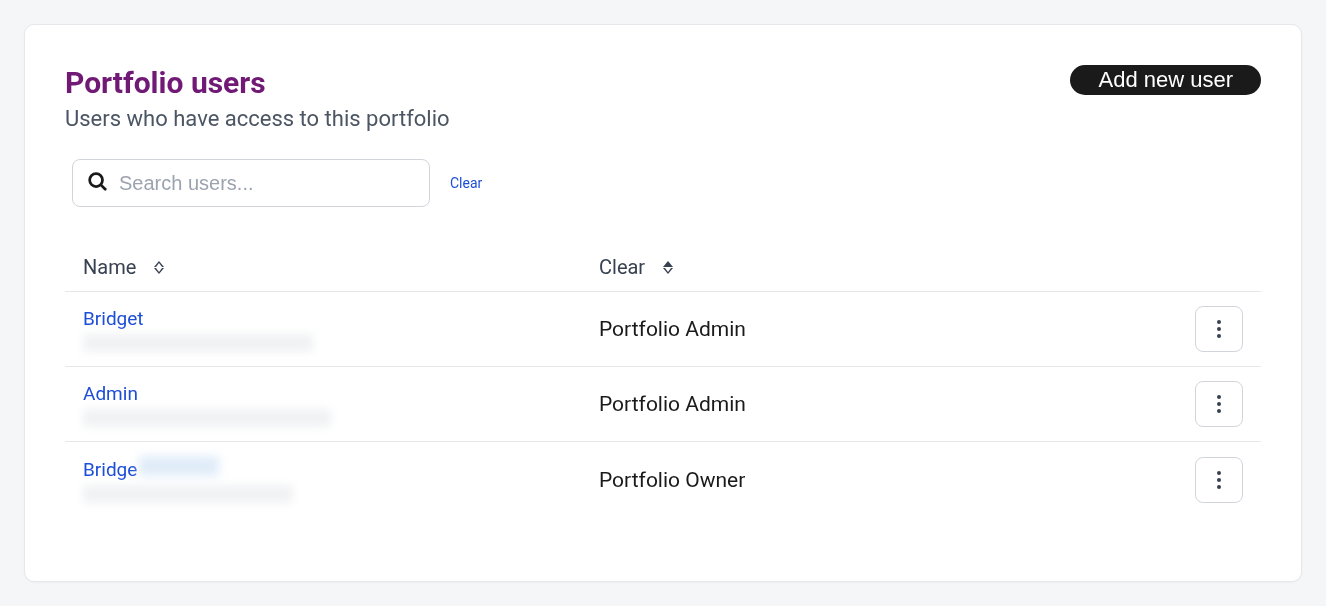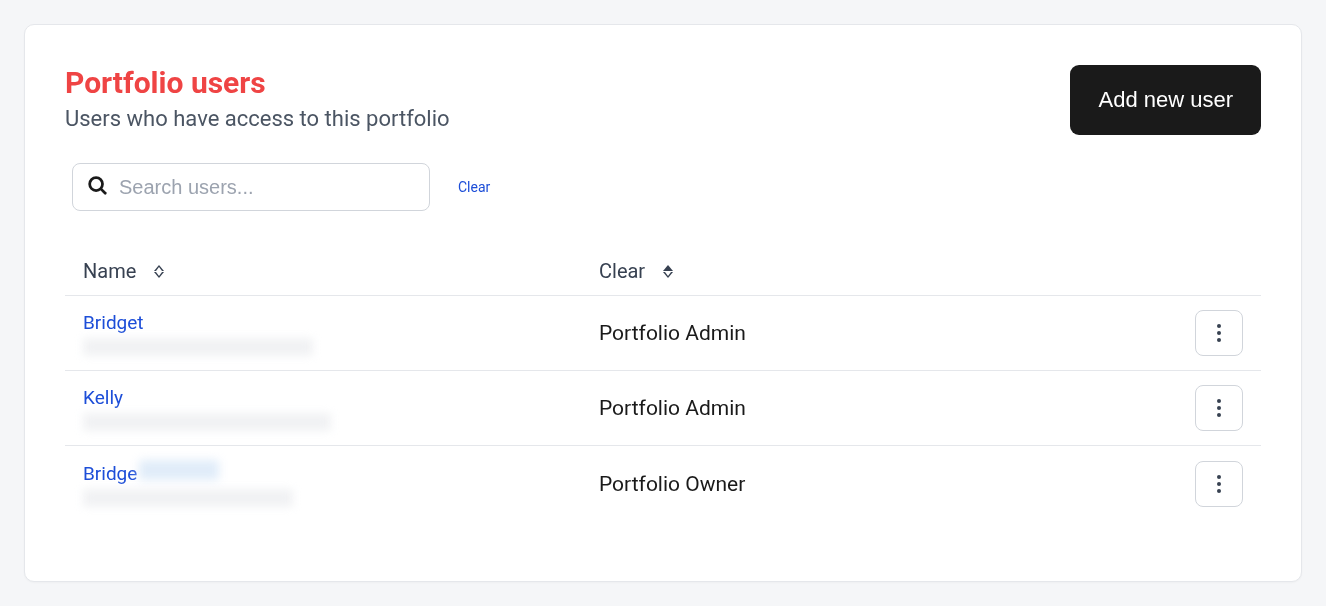--- a/index.html
+++ b/index.html
@@ -24,42 +24,42 @@
     }
     .header-row {
       display: flex;
       justify-content: space-between;
       align-items: flex-start;
       margin-bottom: 28px;
     }
     .header-text h1 {
       font-size: 30px;
       font-weight: 700;
-      color: #ef4444;
+      color: #701a75;
       margin-bottom: 6px;
     }
     .header-text p {
       font-size: 22px;
       font-weight: 400;
       color: #4b5563;
     }
     .add-user-btn {
       background: #1a1a1a;
       color: #ffffff;
       border: none;
-      border-radius: 9px;
-      padding: 22px 28px;
+      border-radius: 22px;
+      padding: 2px 28px;
       font-size: 22px;
       font-weight: 500;
       cursor: pointer;
     }
     .search-row {
       display: flex;
       align-items: center;
-      gap: 28px;
+      gap: 20px;
       margin-bottom: 36px;
       padding-left: 7px;
     }
     .search-wrapper {
       position: relative;
       width: 358px;
     }
     .search-icon {
       position: absolute;
       left: 14px;
@@ -298,21 +298,21 @@
             <span class="dot"></span>
               <span class="dot"></span>
               <span class="dot"></span>
           </span>
         </button>
       </div>
     </div>
 
     <div class="tbody-row">
       <div class="col-name">
-        <a class="user-name">Kelly</a>
+        <a class="user-name">Admin</a>
         <div class="user-email-redacted" style="width:248px"></div>
       </div>
       <div class="col-role">
         <span class="role-text">Portfolio Admin</span>
       </div>
       <div class="col-status">
         <span></span>
       </div>
       <div class="col-actions">
         <button class="actions-btn">

